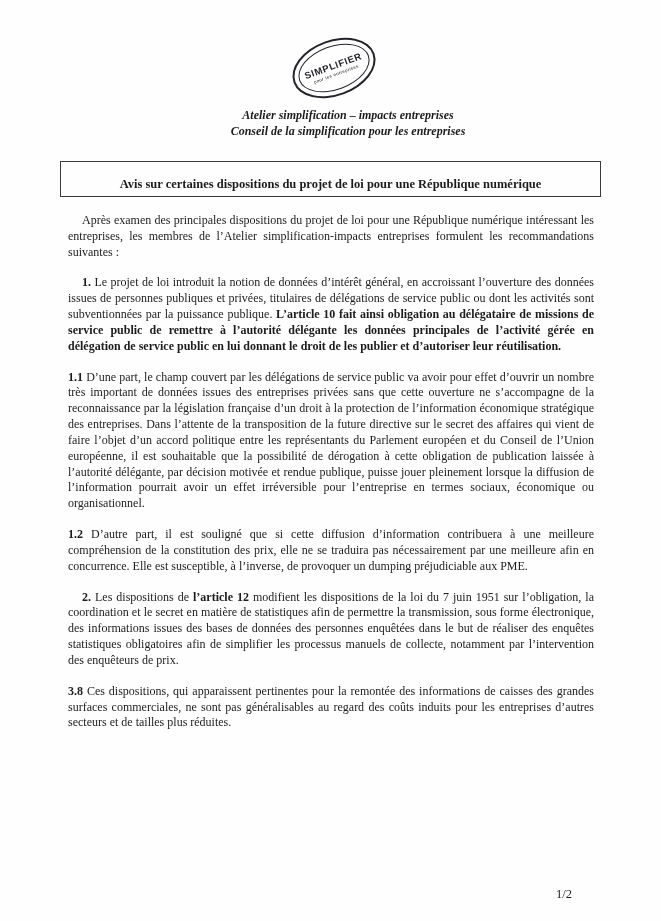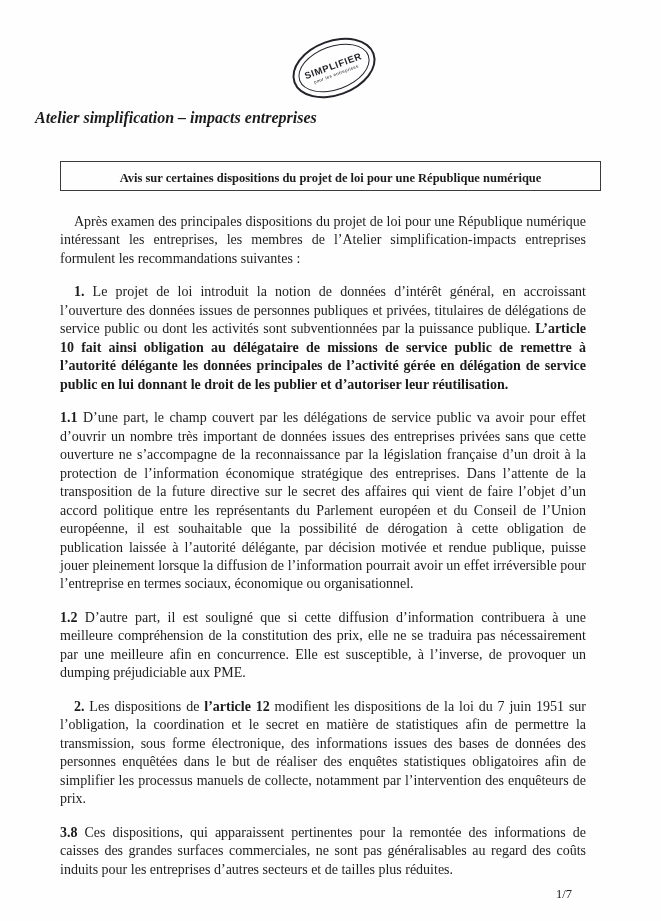--- a/index.html
+++ b/index.html
@@ -53,48 +53,49 @@
     letter-spacing: 0.4px;
     color: var(--stamp-ink, #23232b);
   }
 
   
   .org-header {
     position: absolute;
     top: 108px;
     left: 0;
     right: 0;
+    text-align: center;
     font-weight: bold;
     font-style: italic;
-    font-size: 16px;
+    font-size: 12px;
     line-height: 1.3;
     color: var(--ink, #1c1c1c);
     margin-left: 35px;
   }
 
   
   .title-box {
     position: absolute;
     top: 161px;
     left: 60px;
     width: 541px;
     border: 1.2px solid #3a3a3a;
-    padding: 9px 6px 4px 6px;
+    padding: 15px 6px 4px 6px;
     text-align: center;
     font-weight: bold;
     font-size: 12.5px;
   }
 
   
   .doc-body {
     position: absolute;
     top: 213px;
-    left: 60px;
+    left: 68px;
     width: 526px;
-    font-size: 14px;
+    font-size: 12px;
     line-height: 1.32;
     text-align: justify;
     font-family: Liberation Serif, serif;
   }
   .para { margin-bottom: 15px; }
   .para.indent { text-indent: 14px; }
   .para b { font-weight: bold; }
 
   
   .page-number {
@@ -111,30 +112,31 @@
 
   <div class="stamp">
     <div class="stamp-ring">
       <span class="stamp-word">SIMPLIFIER</span>
       <span class="stamp-sub">pour les entreprises</span>
     </div>
   </div>
 
   <div class="org-header">
     <div>Atelier simplification – impacts entreprises</div>
+    <div>Conseil de la simplification pour les entreprises</div>
   </div>
 
   <div class="title-box">
     <span>Avis sur certaines dispositions du projet de loi pour une République numérique</span>
   </div>
 
   <div class="doc-body" id="doc-body">
       <p class="para indent"><span>Après examen des principales dispositions du projet de loi pour une République numérique intéressant les entreprises, les membres de l’Atelier simplification-impacts entreprises formulent les recommandations suivantes :</span></p>
       <p class="para indent"><b>1.</b><span> Le projet de loi introduit la notion de données d’intérêt général, en accroissant l’ouverture des données issues de personnes publiques et privées, titulaires de délégations de service public ou dont les activités sont subventionnées par la puissance publique. </span><b>L’article 10 fait ainsi obligation au délégataire de missions de service public de remettre à l’autorité délégante les données principales de l’activité gérée en délégation de service public en lui donnant le droit de les publier et d’autoriser leur réutilisation.</b></p>
       <p class="para"><b>1.1</b><span> D’une part, le champ couvert par les délégations de service public va avoir pour effet d’ouvrir un nombre très important de données issues des entreprises privées sans que cette ouverture ne s’accompagne de la reconnaissance par la législation française d’un droit à la protection de l’information économique stratégique des entreprises. Dans l’attente de la transposition de la future directive sur le secret des affaires qui vient de faire l’objet d’un accord politique entre les représentants du Parlement européen et du Conseil de l’Union européenne, il est souhaitable que la possibilité de dérogation à cette obligation de publication laissée à l’autorité délégante, par décision motivée et rendue publique, puisse jouer pleinement lorsque la diffusion de l’information pourrait avoir un effet irréversible pour l’entreprise en termes sociaux, économique ou organisationnel.</span></p>
       <p class="para"><b>1.2</b><span> D’autre part, il est souligné que si cette diffusion d’information contribuera à une meilleure compréhension de la constitution des prix, elle ne se traduira pas nécessairement par une meilleure afin en concurrence. Elle est susceptible, à l’inverse, de provoquer un dumping préjudiciable aux PME.</span></p>
       <p class="para indent"><b>2.</b><span> Les dispositions de </span><b>l’article 12</b><span> modifient les dispositions de la loi du 7 juin 1951 sur l’obligation, la coordination et le secret en matière de statistiques afin de permettre la transmission, sous forme électronique, des informations issues des bases de données des personnes enquêtées dans le but de réaliser des enquêtes statistiques obligatoires afin de simplifier les processus manuels de collecte, notamment par l’intervention des enquêteurs de prix.</span></p>
       <p class="para"><b>3.8</b><span> Ces dispositions, qui apparaissent pertinentes pour la remontée des informations de caisses des grandes surfaces commerciales, ne sont pas généralisables au regard des coûts induits pour les entreprises d’autres secteurs et de tailles plus réduites.</span></p>
     </div>
 
-  <div class="page-number">1/7</div>
+  <div class="page-number">1/2</div>
 
 </div>
 
 </body></html>

